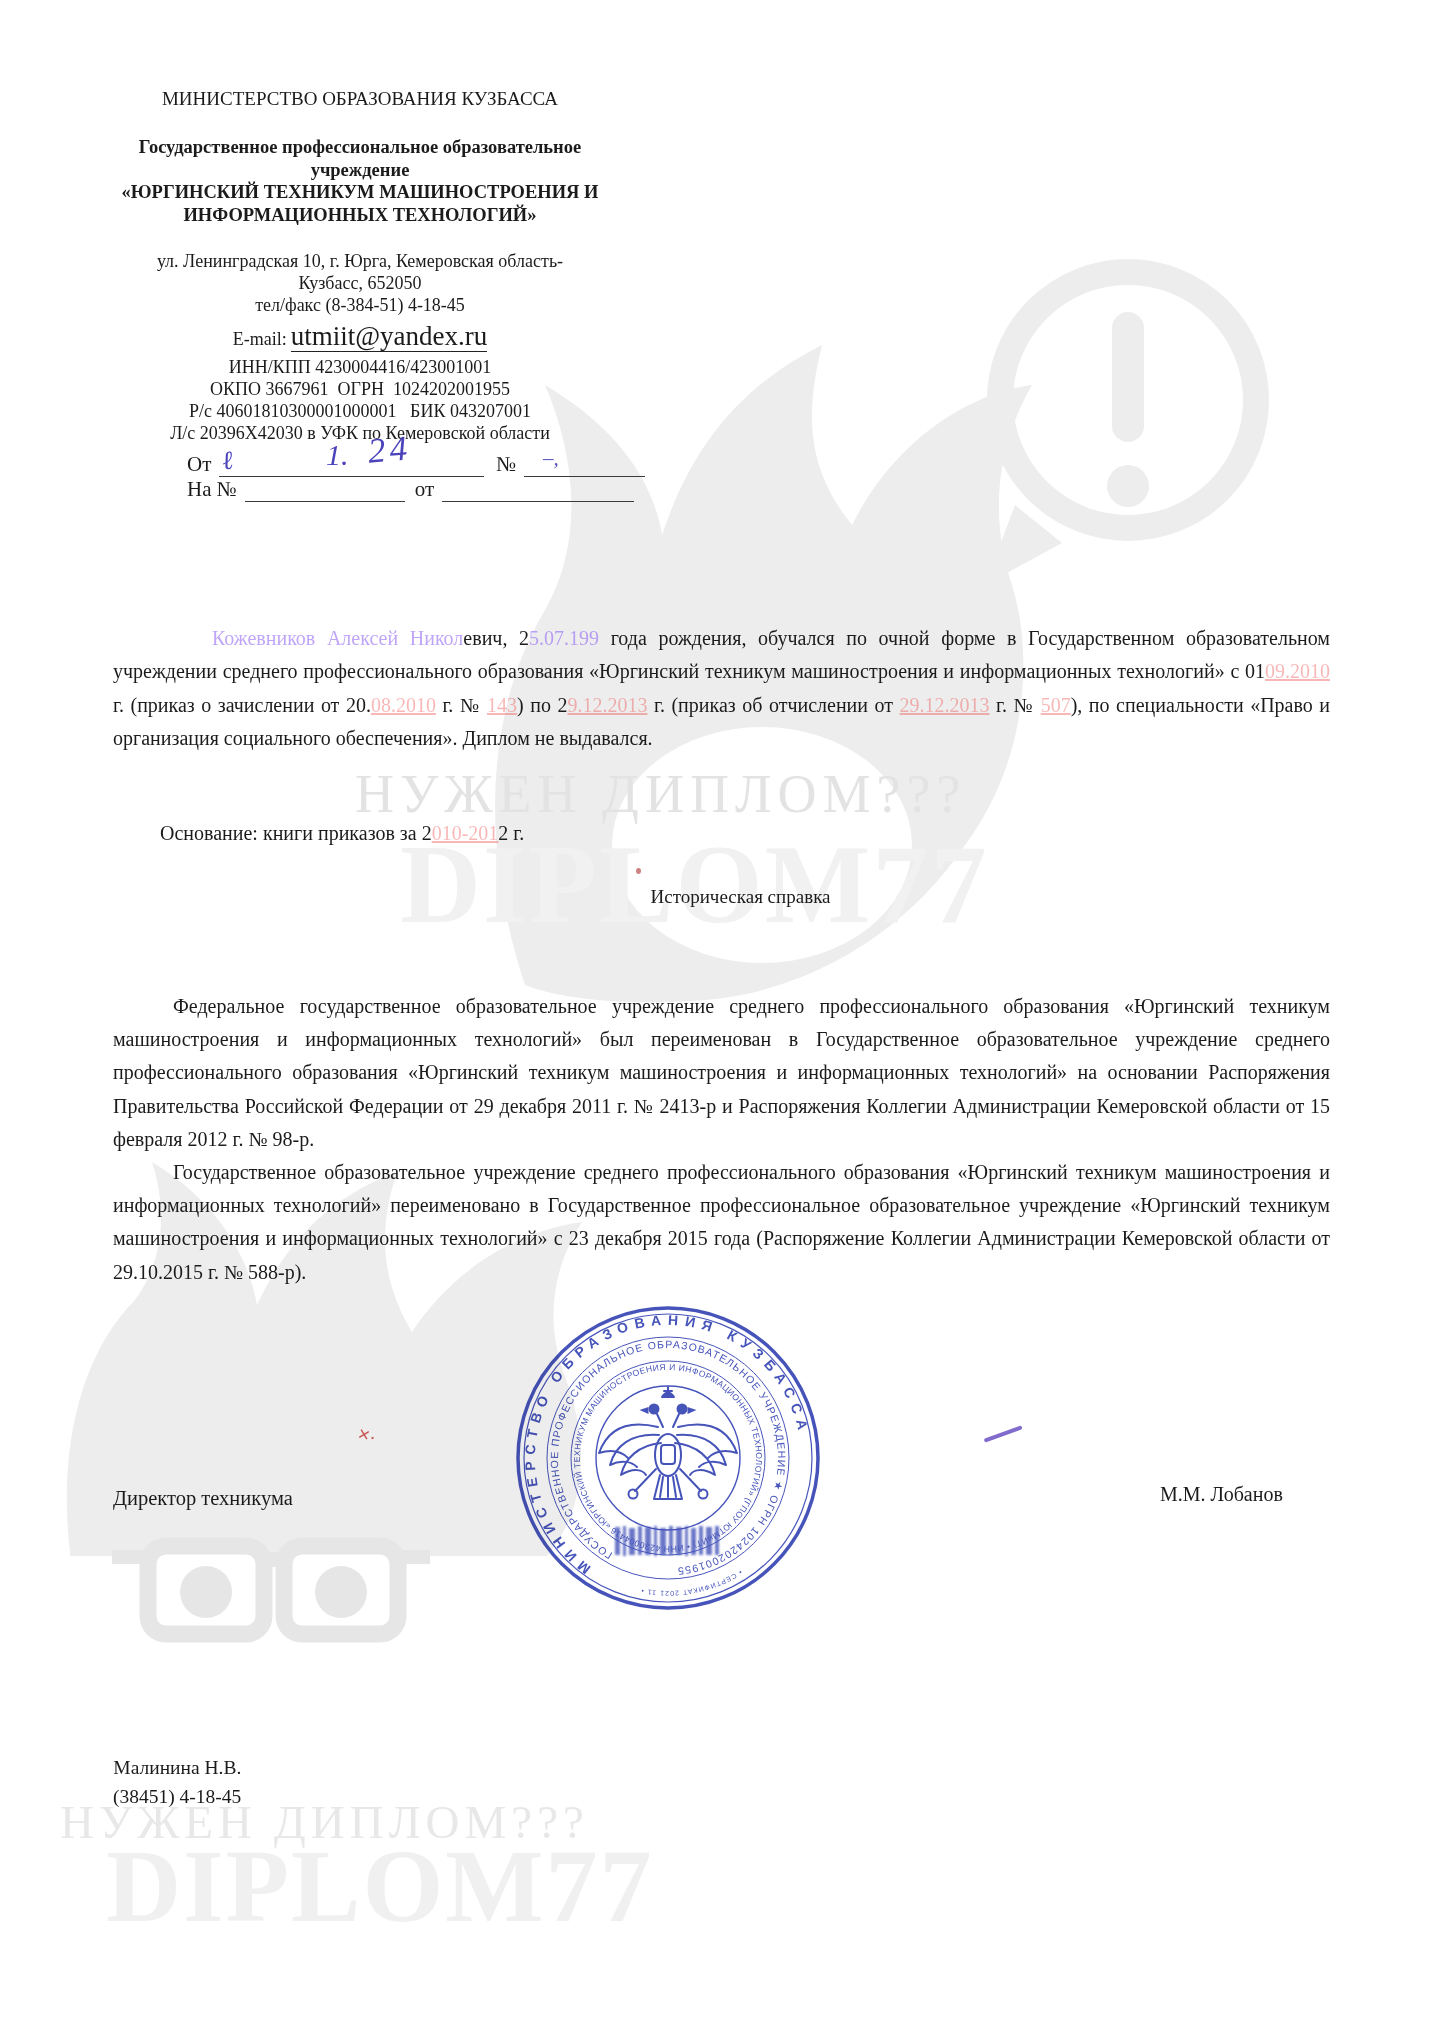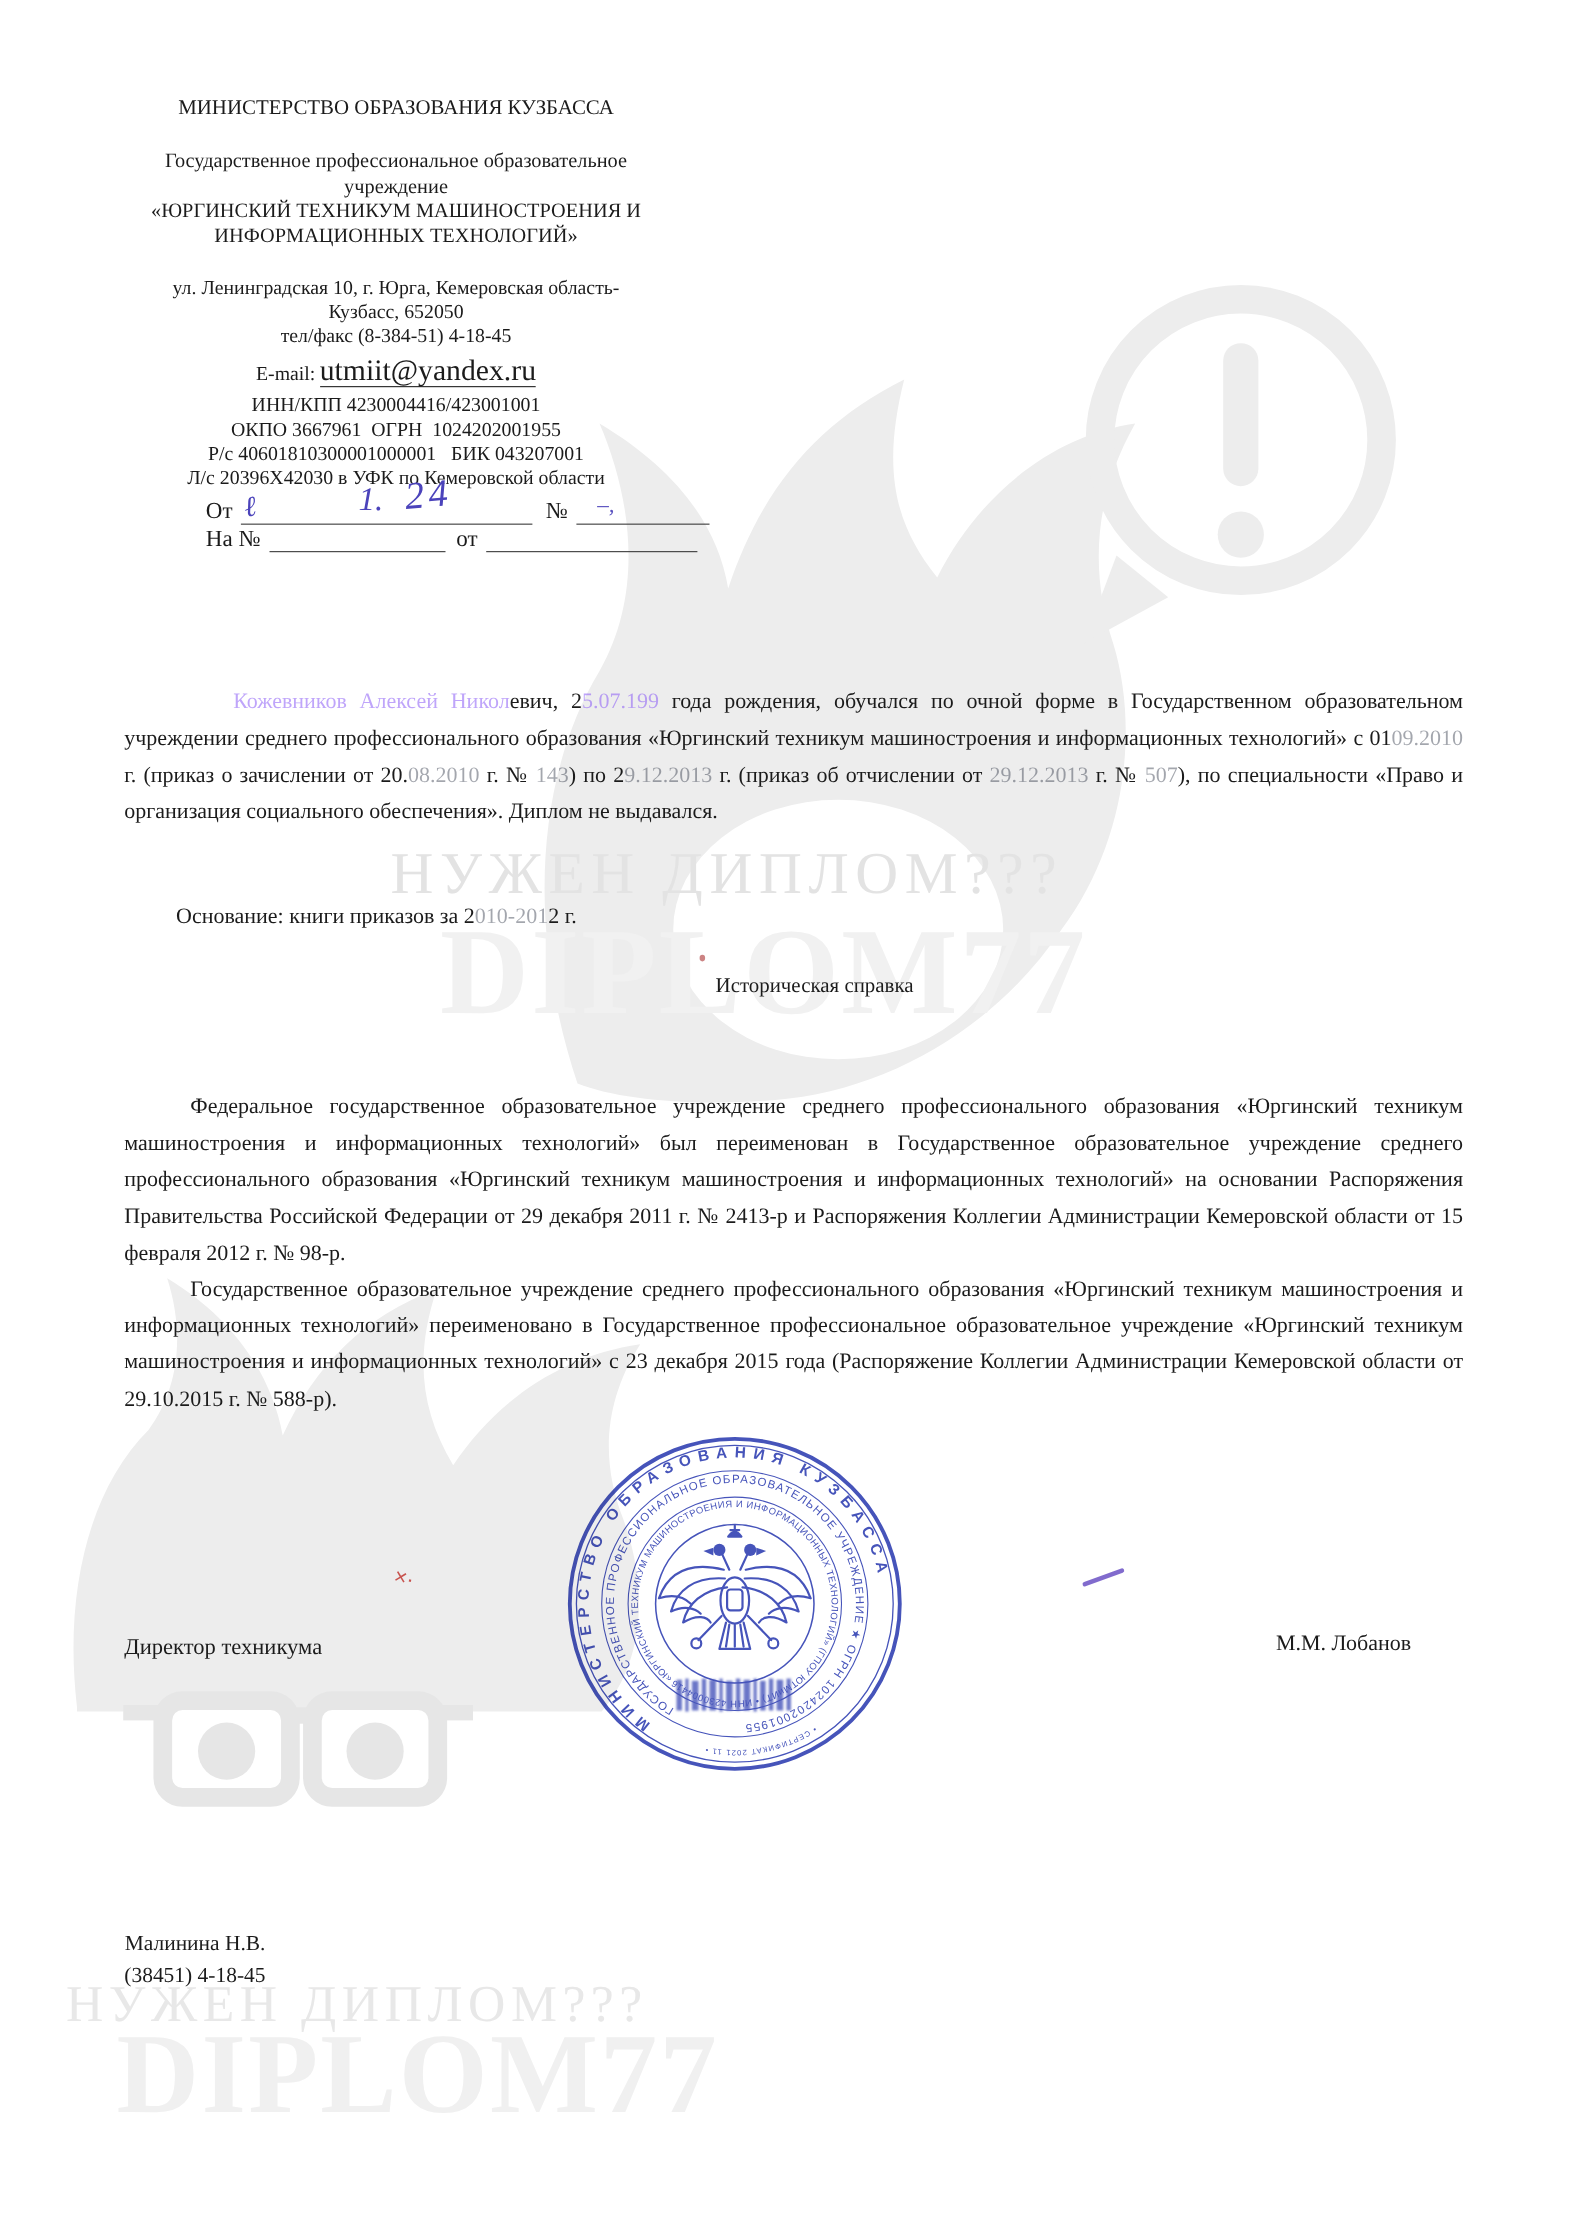--- a/index.html
+++ b/index.html
@@ -9,37 +9,37 @@
   .wm{position:absolute;z-index:0;}
   .wm-text{position:absolute;z-index:0;font-family:Liberation Serif, serif;white-space:nowrap;}
   .wm1a{left:355px;top:763px;font-size:54px;letter-spacing:6px;color:#e3e3e3;}
   .wm2a{left:400px;top:820px;font-size:112px;font-weight:bold;letter-spacing:2px;color:#f1f1f1;}
   .wm1b{left:60px;top:1795px;font-size:47px;letter-spacing:5px;color:#e8e8e8;}
   .wm2b{left:106px;top:1826px;font-size:104px;font-weight:bold;letter-spacing:2px;color:#f0f0f0;}
   
   .content{position:absolute;inset:0;z-index:2;}
   .hdr{position:absolute;left:100px;top:88px;width:520px;text-align:center;}
   .hdr .ministry{font-size:19px;margin-bottom:26px;}
-  .hdr .orgline{font-size:18.5px;font-weight:normal;line-height:22.5px;}
+  .hdr .orgline{font-size:18.5px;font-weight:bold;line-height:22.5px;}
   .hdr .addr{font-size:18px;line-height:22px;}
   .hdr .gap24{height:24px;}
   .hdr .emailrow{margin-top:4px;line-height:32px;}
   .hdr .emailrow .lbl{font-size:18px;}
   .hdr .emailrow .eml{font-size:27px;border-bottom:1.5px solid #222;padding-bottom:0px;}
   .hdr .bank{font-size:18px;line-height:22px;white-space:pre-wrap;}
   .refrow{position:absolute;display:flex;align-items:flex-end;font-size:21px;}
   .refrow .lab{padding-right:8px;}
   .uline{display:inline-block;border-bottom:1.6px solid #3a3a3a;height:23px;}
   .hand{position:absolute;font-style:italic;color:#4b43bb;z-index:3;}
   .doc-title{position:absolute;left:113px;top:550px;width:1217px;text-align:center;
              font-weight:bold;font-size:21.5px;padding-left:70px;box-sizing:border-box;}
   .bodypara{position:absolute;left:113px;top:622px;width:1217px;font-size:20px;line-height:33.4px;
             text-align:justify;text-indent:99px;margin:0;}
   .pinktxt{color:#8b5cf6;opacity:.55;}
-  .fainttxt{color:#0f172a;opacity:.38;}
+  .fainttxt{color:#ef4444;opacity:.38;text-decoration:underline;}
   .osn{position:absolute;left:160px;top:822px;font-size:20px;}
   .hist-title{position:absolute;left:113px;top:886px;width:1217px;text-align:center;font-size:19px;padding-left:38px;box-sizing:border-box;}
   .histblock{position:absolute;left:113px;top:950px;width:1217px;margin-top:40px;}
   .histblock p{margin:0;font-size:20px;line-height:33.2px;text-align:justify;text-indent:60px;}
   .sig-pos{position:absolute;left:113px;top:1487px;font-size:20.5px;}
   .sig-name{position:absolute;left:1160px;top:1483px;font-size:20px;}
   .footer{position:absolute;left:113px;top:1753px;font-size:19.5px;line-height:29px;text-align:right;}
   
   .stampwrap{position:absolute;left:513px;top:1303px;width:310px;height:310px;z-index:3;
              opacity:.93;mix-blend-mode:multiply;filter:blur(.3px);}

